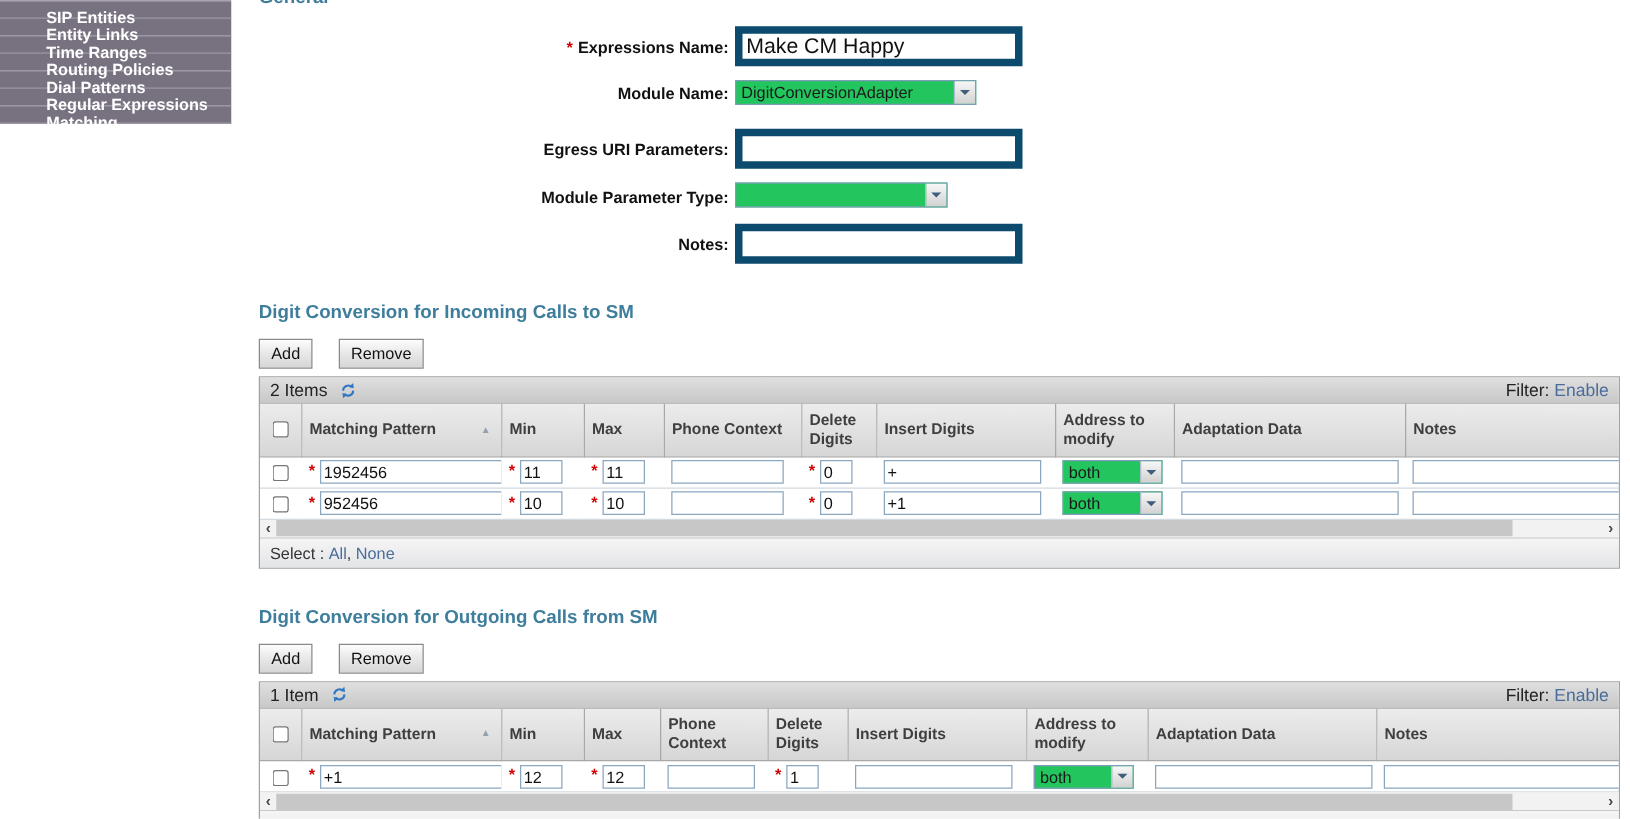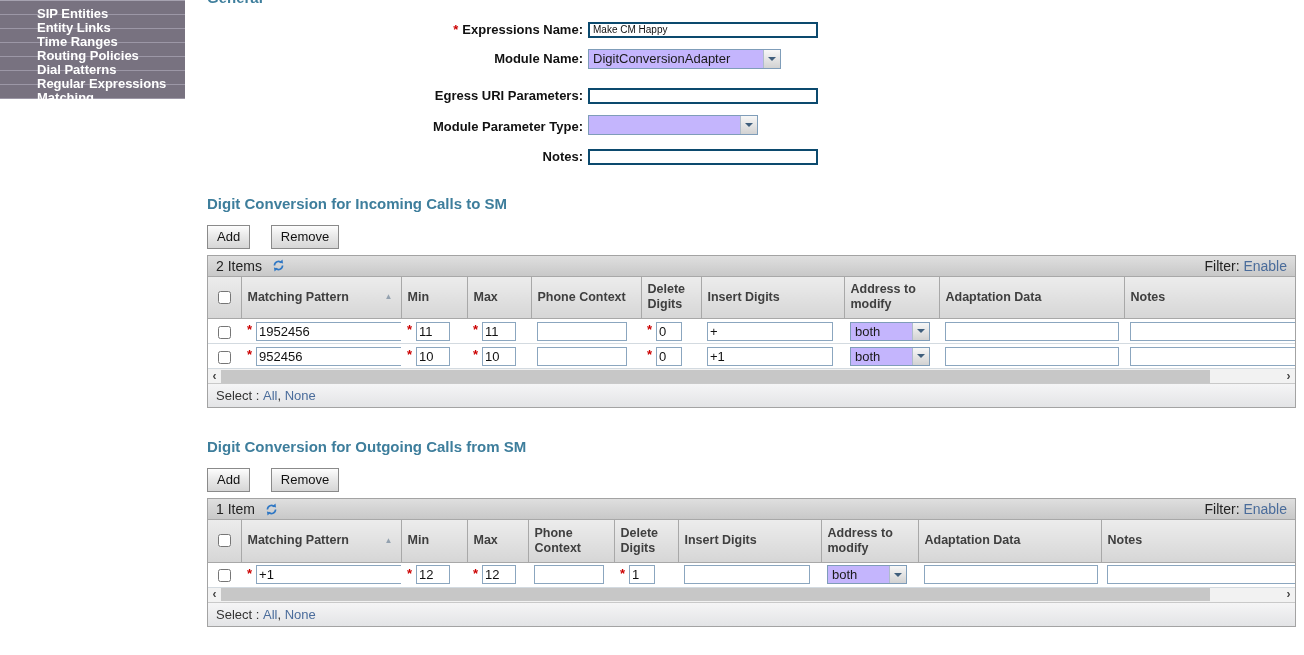--- a/index.html
+++ b/index.html
@@ -25,28 +25,28 @@
 
   
   .form { margin-top:12px; }
   .form-row { display:flex; align-items:center; margin-bottom:11px; }
   .form-row.gap-above { margin-top:19px; }
   .form-label { width:376px; text-align:right; font-weight:bold; color:#111; white-space:nowrap; }
   .form-field { margin-left:5px; }
   .req { color:#cc0000; font-weight:bold; margin-right:4px; }
 
   .text-input {
-    height:16px; border:2px solid #0c4a6e; font-family:"Liberation Sans",sans-serif;
-    font-size:10px; padding:0 3px; background:#fff; color:#111;
+    height:32px; border:6px solid #0c4a6e; font-family:"Liberation Sans",sans-serif;
+    font-size:17px; padding:0 3px; background:#fff; color:#111;
   }
   .w-main { width:230px; }
 
   .xp-select {
     display:inline-flex; align-items:stretch; height:20px; border:1px solid #7f9db9;
-    background:#c4b5fd; cursor:default;
+    background:#22c55e; cursor:default;
   }
   .sel-text { flex:1; font-size:13px; padding:1px 4px 0 4px; white-space:nowrap; overflow:hidden; }
   .sel-btn {
     width:17px; background:linear-gradient(#f7f7f7,#d2d2d2); border-left:1px solid #aebccb;
     display:flex; align-items:center; justify-content:center; flex:0 0 auto;
   }
   .tri { width:0; height:0; border-left:4px solid transparent; border-right:4px solid transparent; border-top:4px solid #3f5e7c; }
 
   
   .section-heading { margin:30px 0 13px 0; font-size:15px; font-weight:bold; color:#3e7e9c; }

